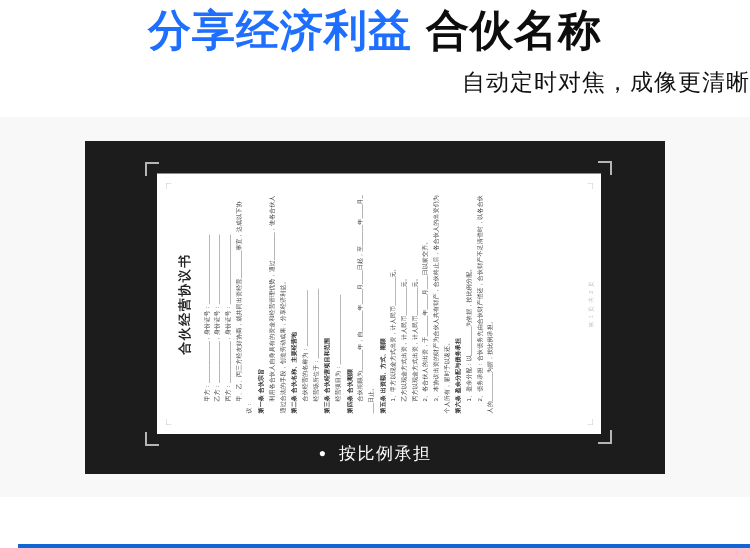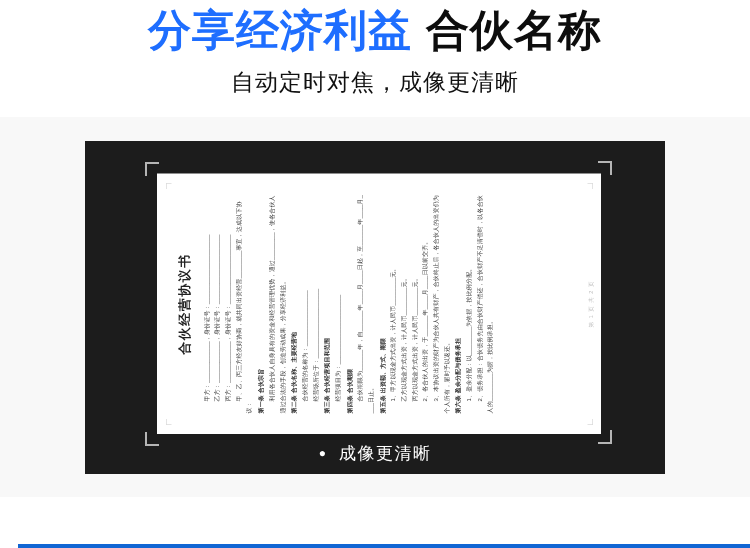--- a/index.html
+++ b/index.html
@@ -15,21 +15,21 @@
   }
   .page{width:750px;height:548px;position:relative;background:#fff;}
 
   
   .header{position:absolute;top:0;left:0;width:750px;height:117px;background:#fff;text-align:center;}
   .main-title{
     margin-top:6px;font-size:43px;font-weight:700;color:#0d0d0d;
     letter-spacing:1px;line-height:1.15;white-space:nowrap;
   }
   .main-title .accent{color:var(--accent-blue);margin-right:14px;}
-  .subtitle{margin-top:12px;font-size:23px;font-weight:500;color:#111;letter-spacing:1px;}
+  .subtitle{margin-top:12px;font-size:23px;font-weight:500;color:#111;letter-spacing:1px;text-align:right;}
 
   
   .band{position:absolute;top:117px;left:0;width:750px;height:380px;background:#f8f8f8;}
   .viewer{
     position:absolute;top:24px;left:85px;width:580px;height:333px;
     background:var(--panel-black);
   }
 
   
   .vf{position:absolute;width:14px;height:14px;border:0 solid #b5b5b5;}
@@ -131,21 +131,21 @@
               <div class="doc-line head">第六条 盈余分配与债务承担</div>
               <div class="doc-line para">1、盈余分配：以________为依据，按比例分配。</div>
               <div class="doc-line para">2、债务承担：合伙债务先由合伙财产偿还，合伙财产不足清偿时，以各合伙人的________为据，按比例承担。</div>
             </div>
           <div class="doc-footer">第 1 页 共 2 页</div>
         </div>
       </div>
 
       <div class="caption">
         <span class="dot">●</span>
-        <span class="txt">成像更清晰</span>
+        <span class="txt">按比例承担</span>
       </div>
 
     </div>
   </div>
 
   <div class="bottom-divider"></div>
 
 </div>
 
 </body></html>

